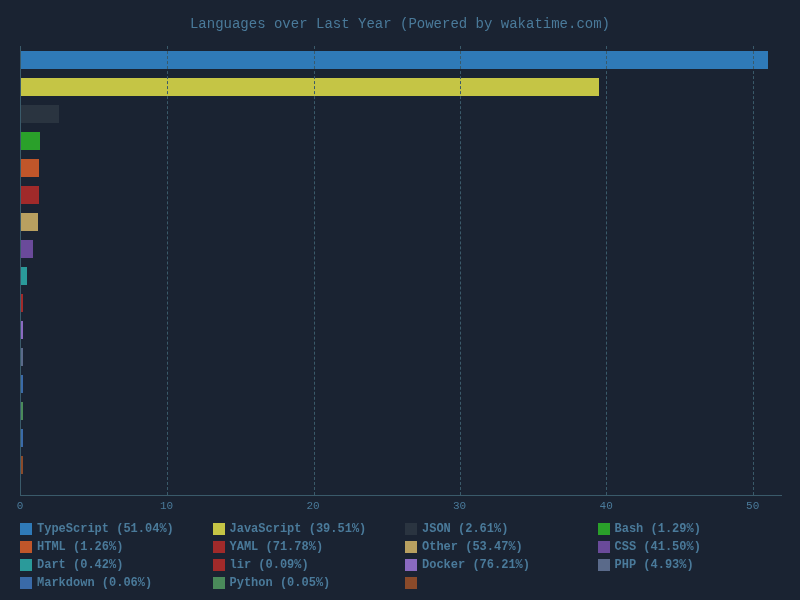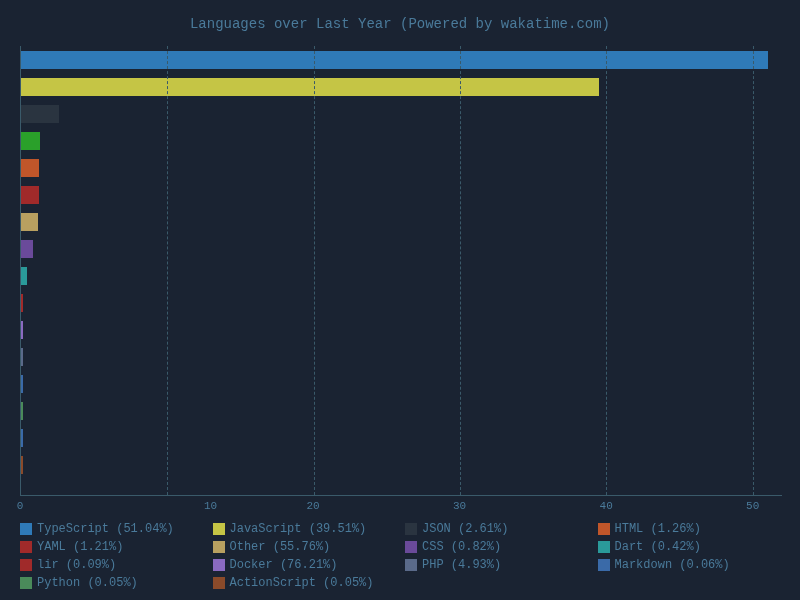--- a/index.html
+++ b/index.html
@@ -56,20 +56,21 @@
     transform: translateX(-50%);
   }
   .legend {
     display: grid;
     grid-template-columns: repeat(4, 1fr);
     gap: 4px 8px;
     margin-top: 8px;
     font-size: 12px;
     color: #4a7a9a;
     padding-left: 2px;
+    font-weight: bold;
   }
   .legend-item {
     display: flex;
     align-items: center;
     gap: 5px;
     white-space: nowrap;
   }
   .swatch {
     width: 12px;
     height: 12px;
@@ -132,55 +133,59 @@
       </div>
       <div class="bar-row">
         <div class="bar" style="width: 0.3%; background: rgb(58, 106, 168);"></div>
       </div>
       <div class="bar-row">
         <div class="bar" style="width: 0.3%; background: rgb(138, 74, 42);"></div>
       </div>
     </div>
   <div class="x-labels" id="x-labels">
       <div class="x-label" style="left: 0%;">0</div>
-      <div class="x-label" style="left: 19.2308%; margin-left: 44px;">10</div>
+      <div class="x-label" style="left: 19.2308%;">10</div>
       <div class="x-label" style="left: 38.4615%;">20</div>
       <div class="x-label" style="left: 57.6923%; text-align: center;">30</div>
       <div class="x-label" style="left: 76.9231%;">40</div>
       <div class="x-label" style="left: 96.1538%;">50</div>
     </div>
 
   <div class="legend" id="legend">
       <div class="legend-item">
         <div class="swatch" style="background: rgb(47, 122, 184);"></div>
         <span>TypeScript (51.04%)</span>
       </div>
       <div class="legend-item">
         <div class="swatch" style="background: rgb(197, 197, 69);"></div>
         <span>JavaScript (39.51%)</span>
       </div>
       <div class="legend-item">
         <div class="swatch" style="background: rgb(42, 52, 64);"></div>
         <span>JSON (2.61%)</span>
       </div>
       <div class="legend-item">
+        <div class="swatch" style="background: rgb(42, 160, 42);"></div>
+        <span>Bash (1.29%)</span>
+      </div>
+      <div class="legend-item">
         <div class="swatch" style="background: rgb(192, 86, 42);"></div>
         <span>HTML (1.26%)</span>
       </div>
       <div class="legend-item">
         <div class="swatch" style="background: rgb(160, 42, 42);"></div>
-        <span>YAML (1.21%)</span>
+        <span>YAML (71.78%)</span>
       </div>
       <div class="legend-item">
         <div class="swatch" style="background: rgb(184, 160, 96);"></div>
-        <span>Other (55.76%)</span>
+        <span>Other (53.47%)</span>
       </div>
       <div class="legend-item">
         <div class="swatch" style="background: rgb(106, 74, 154);"></div>
-        <span>CSS (0.82%)</span>
+        <span>CSS (41.50%)</span>
       </div>
       <div class="legend-item">
         <div class="swatch" style="background: rgb(42, 154, 154);"></div>
         <span>Dart (0.42%)</span>
       </div>
       <div class="legend-item">
         <div class="swatch" style="background: rgb(160, 42, 42);"></div>
         <span>lir (0.09%)</span>
       </div>
       <div class="legend-item">
@@ -194,16 +199,15 @@
       <div class="legend-item">
         <div class="swatch" style="background: rgb(58, 106, 168);"></div>
         <span>Markdown (0.06%)</span>
       </div>
       <div class="legend-item">
         <div class="swatch" style="background: rgb(74, 138, 90);"></div>
         <span>Python (0.05%)</span>
       </div>
       <div class="legend-item">
         <div class="swatch" style="background: rgb(138, 74, 42);"></div>
-        <span>ActionScript (0.05%)</span>
       </div>
     </div>
 </div>
 
 </body></html>

